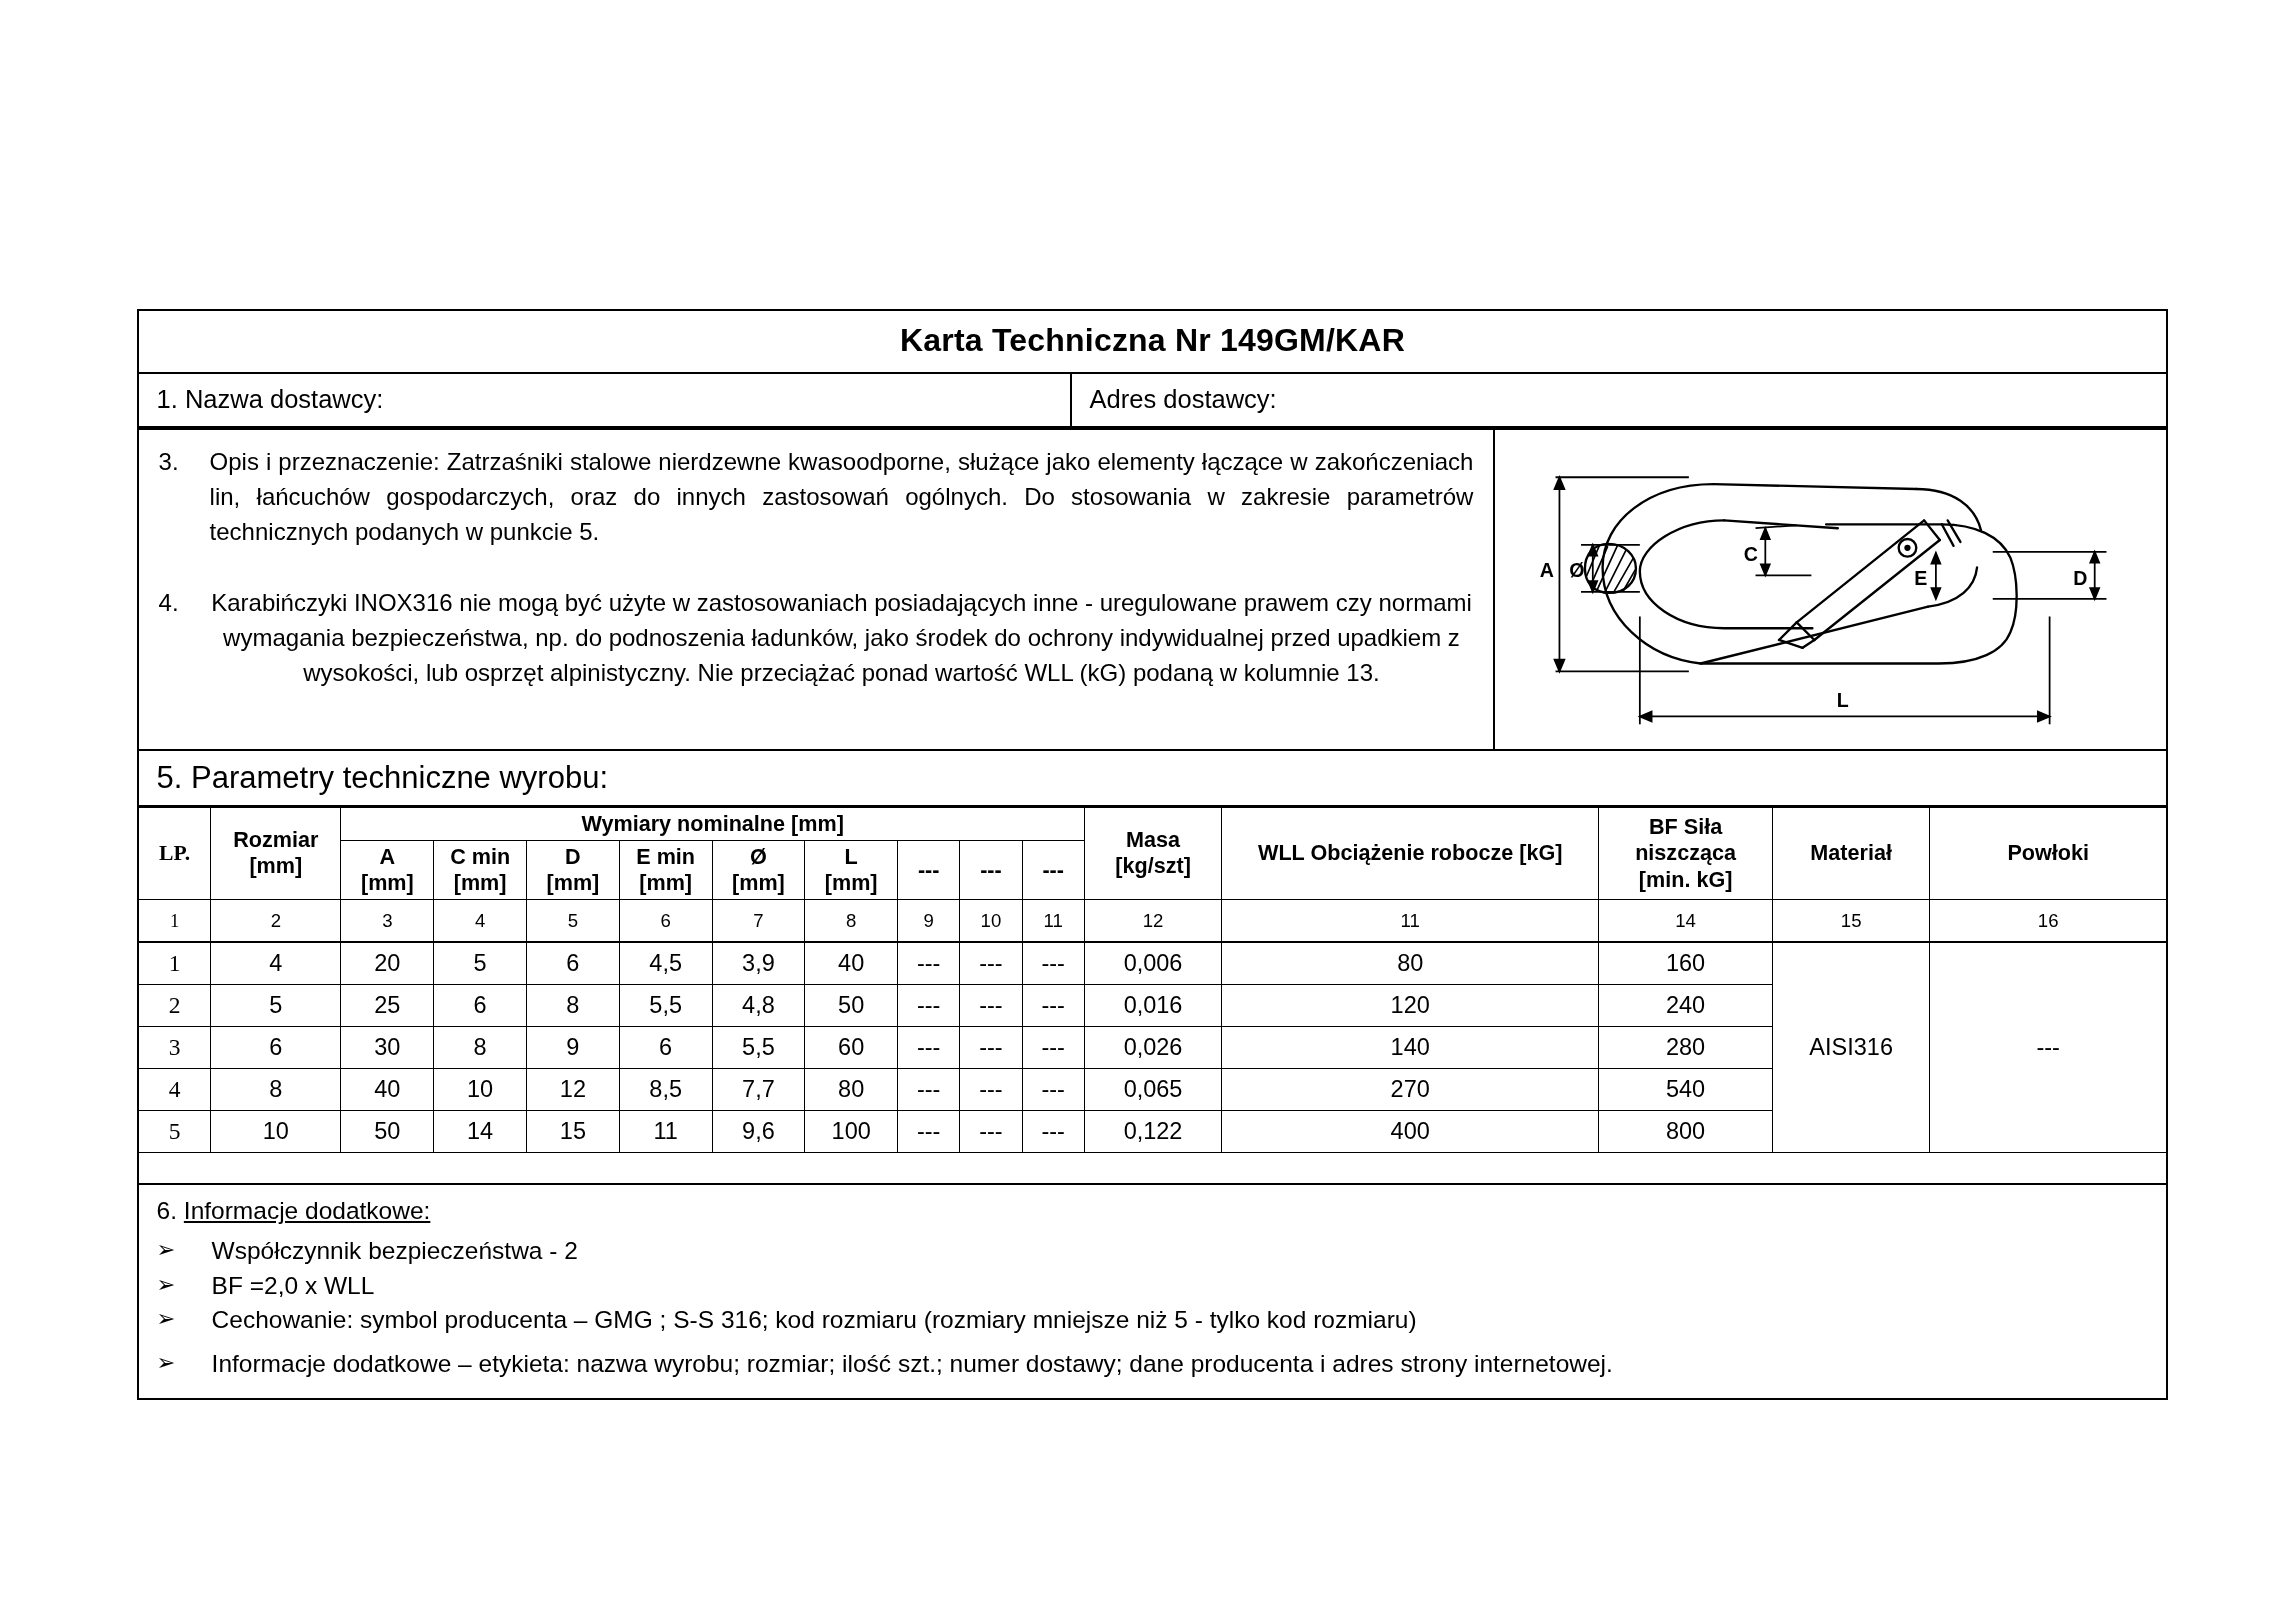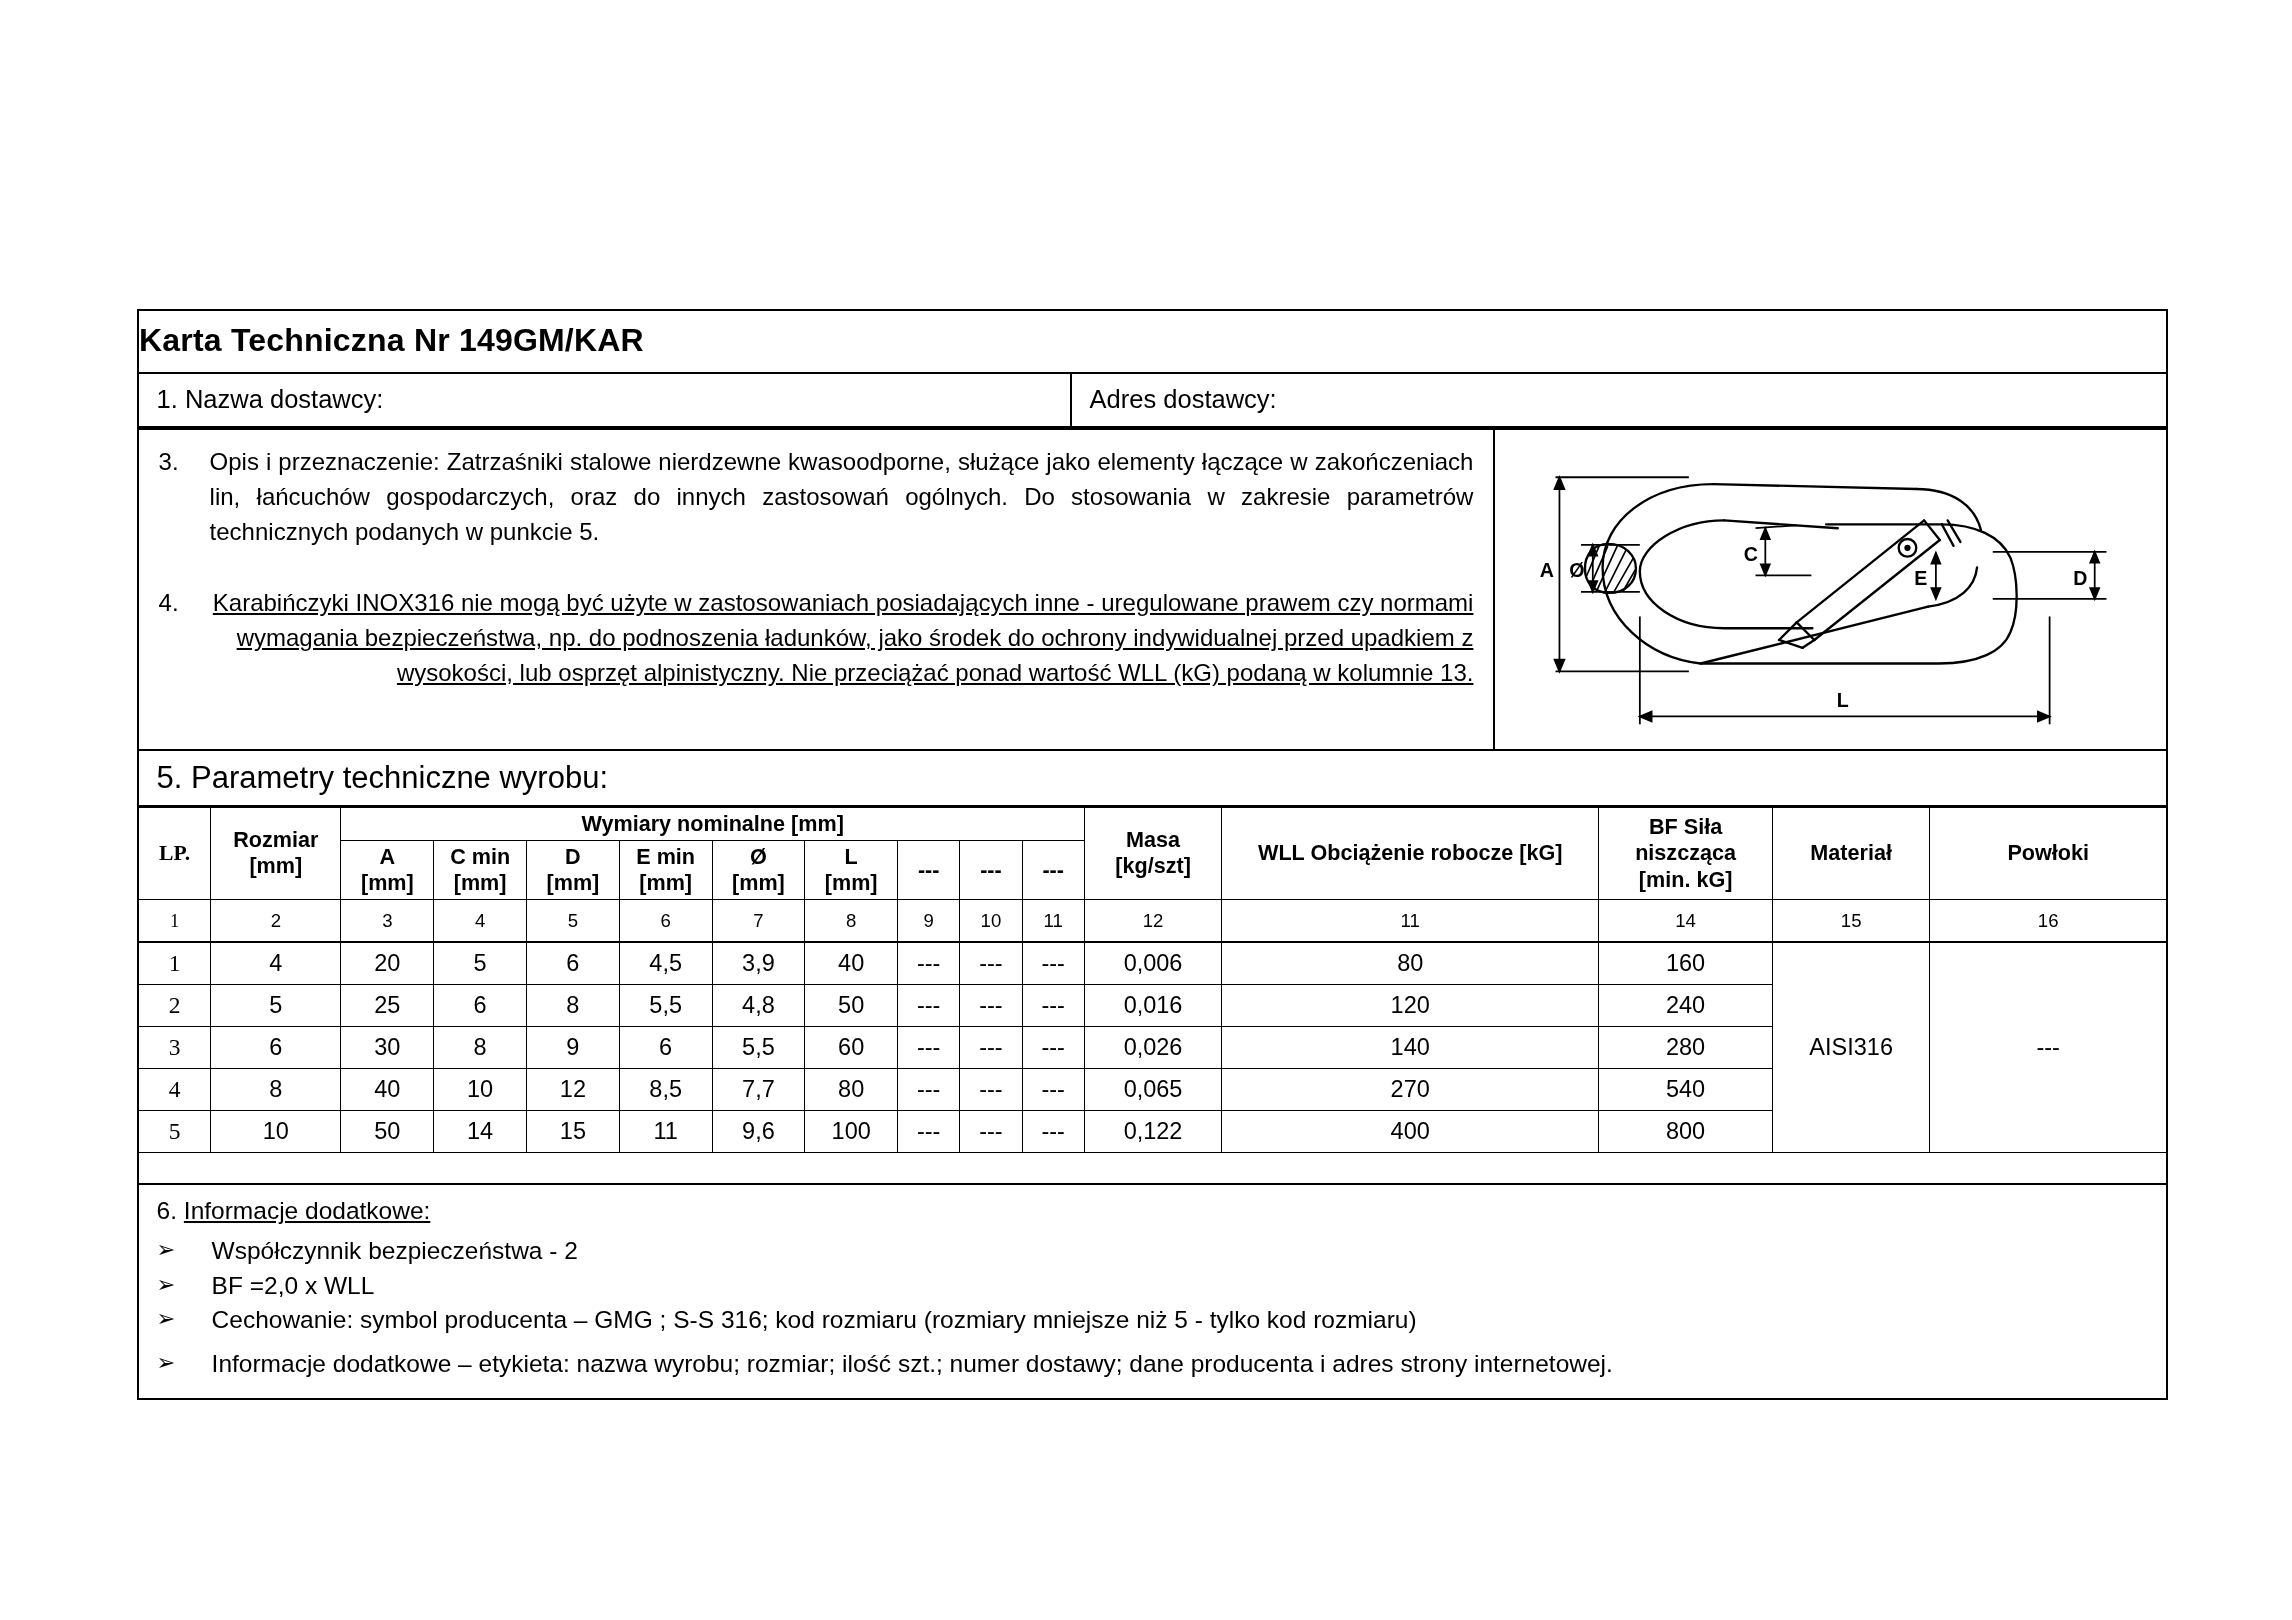--- a/index.html
+++ b/index.html
@@ -28,20 +28,21 @@
 
   .row {
     display: flex;
     border-bottom: 2px solid #000;
   }
   .row:last-child { border-bottom: none; }
 
   
   .title-cell {
     flex: 1;
+    text-align: center;
     font-weight: bold;
     font-size: 32px;
     padding: 10.8px 0 13.7px 0;
     letter-spacing: 0.2px;
   }
 
   
   .supplier-left {
     width: 933px;
     border-right: 2px solid #000;
@@ -96,21 +97,21 @@
   }
   .para + .para { margin-top: 35px; }
   .para-num {
     width: 51px;
     flex: none;
   }
   .para-body {
     flex: 1;
     text-align: justify;
   }
-  .para-body.nojust { text-align: right; text-decoration: underline; }
+  .para-body.nojust { text-align: center; }
 
   
   .sec5 {
     padding: 8.8px 0 8.8px 17.6px;
     font-size: 31px;
     text-align: center;
   }
 
   
   table.params {

